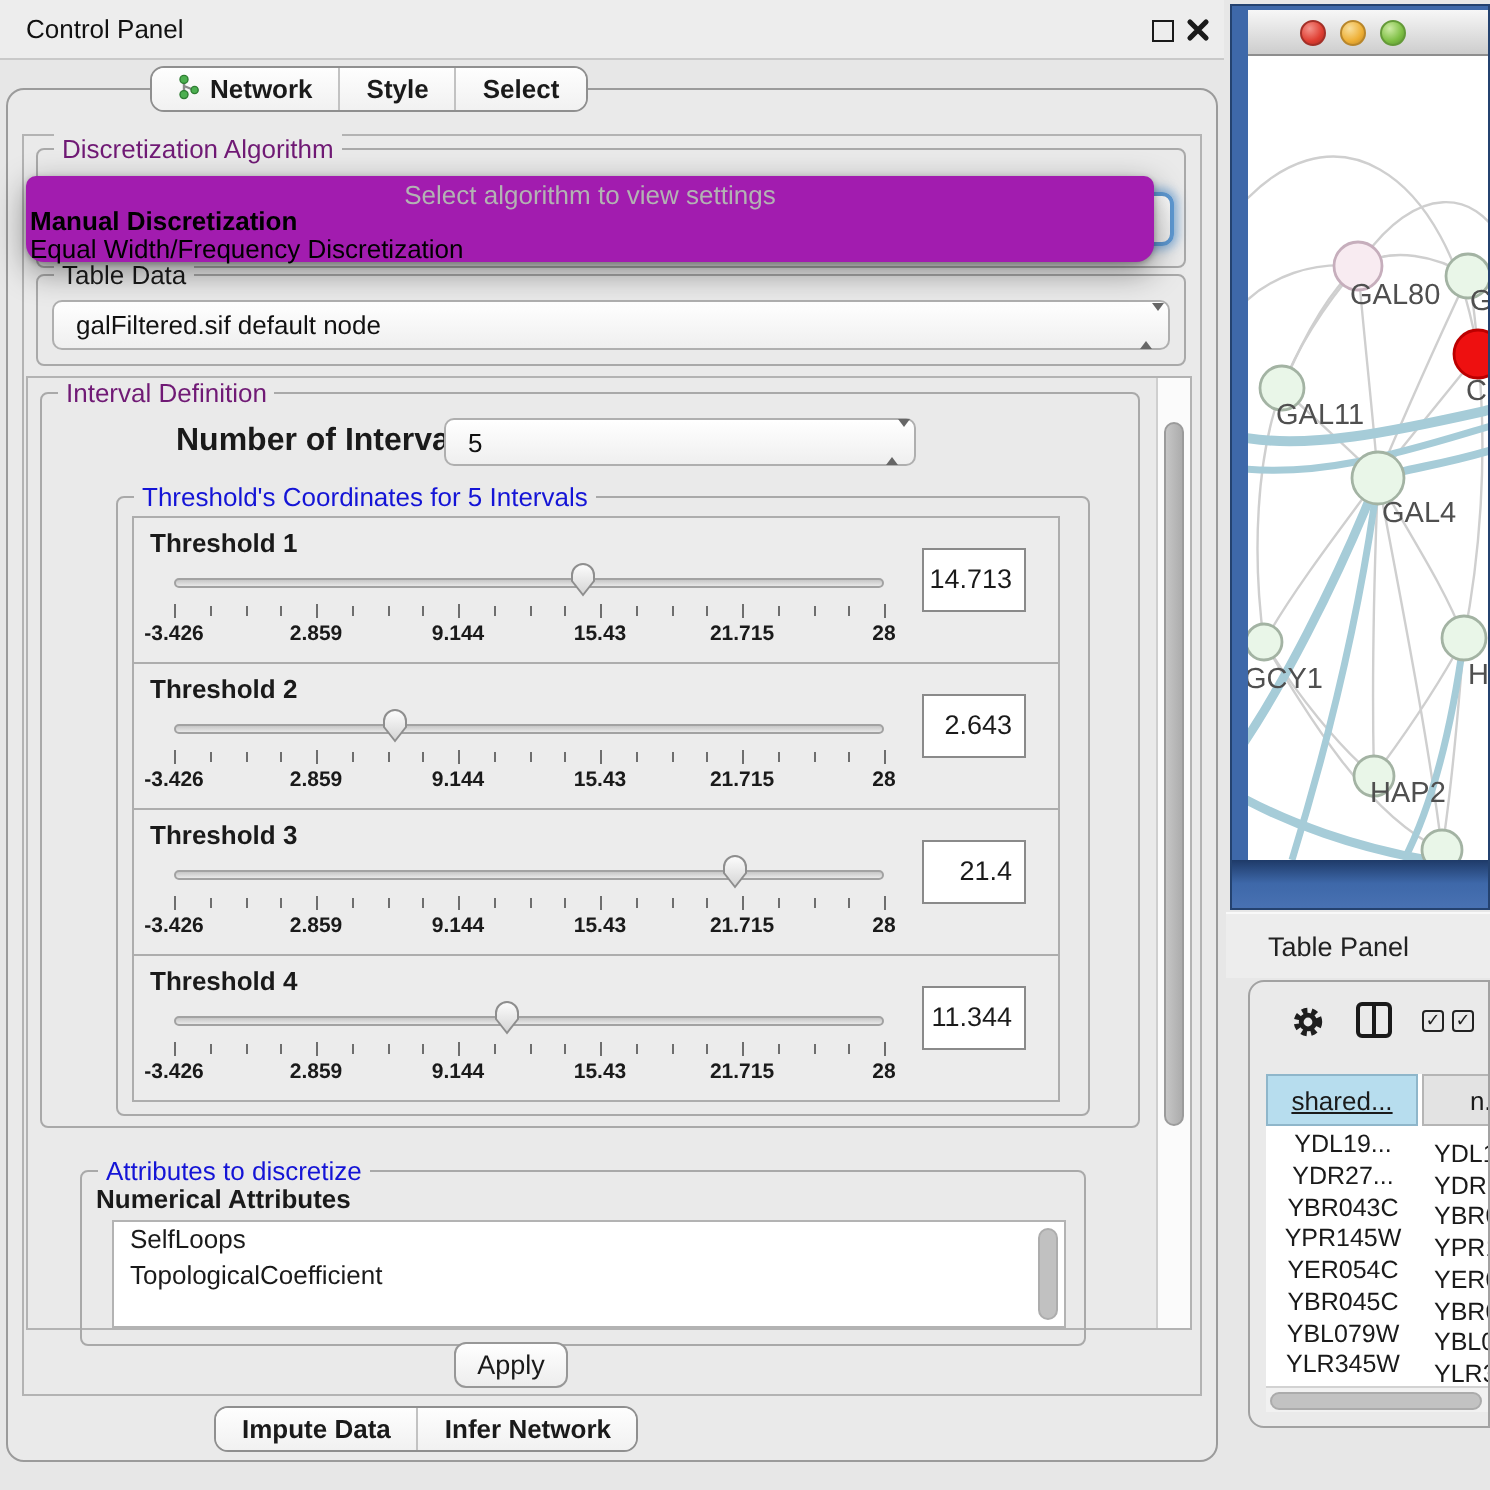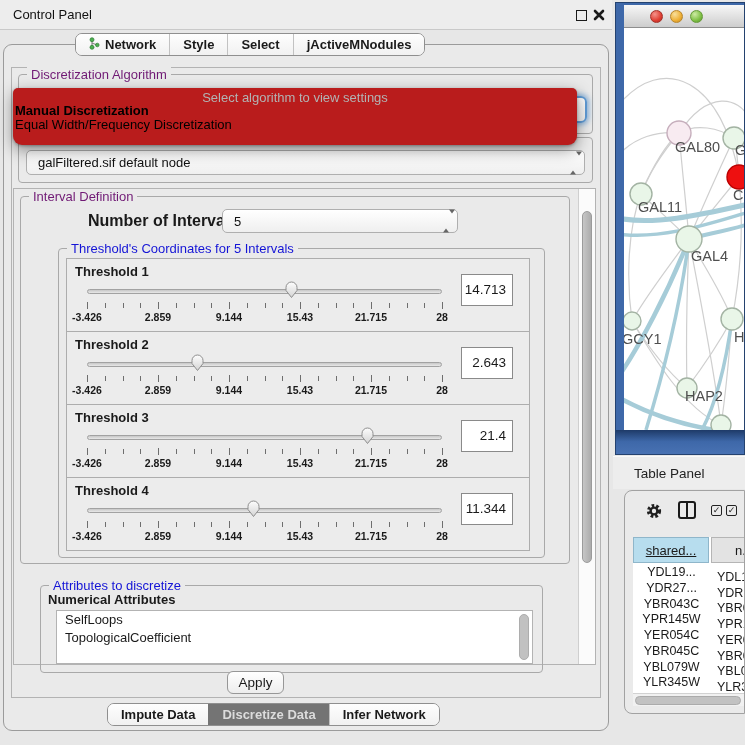--- a/index.html
+++ b/index.html
@@ -36,21 +36,21 @@
   .combo { position:absolute; background:linear-gradient(#FFFFFF,#EFEFEF); border:1px solid #AFAFAF; border-radius:5px;
     font-size:13px; color:#111; display:flex; align-items:center; padding-left:11px; box-shadow:inset 0 1px 0 #fff; }
   .combo .arrows { position:absolute; right:7px; top:50%; transform:translateY(-50%); width:7px; }
   .combo .arrows .up { width:0; height:0; border-left:3.5px solid transparent; border-right:3.5px solid transparent; border-bottom:4px solid #666; margin-bottom:2px; }
   .combo .arrows .dn { width:0; height:0; border-left:3.5px solid transparent; border-right:3.5px solid transparent; border-top:4px solid #666; }
 
   #algo-combo-focus { left:26px; top:96px; width:561px; height:27px; border:2px solid #5F9BD5; border-radius:6px;
     background:linear-gradient(#FFFFFF,#EFEFEF); box-shadow:0 0 5px 2px rgba(95,155,213,.65); z-index:10; }
 
   
-  #algo-popup { left:13px; top:88px; width:564px; height:57px; background:#b91c1c; z-index:40;
+  #algo-popup { left:13px; top:88px; width:564px; height:43px; background:#a21caf; z-index:40;
     border-radius:5px 5px 9px 9px; box-shadow:0 5px 16px rgba(0,0,0,.42), 0 1px 3px rgba(0,0,0,.28); }
   #algo-popup .prompt { margin-top:3px; text-align:center; color:#B3B3B3; font-size:13px; height:13px; line-height:13px; }
   #algo-popup .opt { font-size:13px; line-height:13.5px; padding-left:2px; color:#000; }
   #algo-popup .opt.first { font-weight:bold; }
 
   
   #scrollpane { left:13px; top:188px; width:583px; height:477px; border:1px solid #B3B3B3; background:#EAEAEA; overflow:hidden; }
   #v-scrollbar { left:578px; top:189px; width:17px; height:475px; background:#FBFBFB; border-left:1px solid #CFCFCF; z-index:5; }
   #v-thumb { position:absolute; left:3px; top:22px; width:10px; height:352px; border-radius:5px;
     background:linear-gradient(90deg,#C6C6C6,#ACACAC); border:1px solid #9B9B9B; }
@@ -147,23 +147,20 @@
           <circle cx="3" cy="10.3" r="2" fill="#4CAF50" stroke="#2E7D32" stroke-width="0.7"></circle>
           <circle cx="8.3" cy="8" r="1.8" fill="#4CAF50" stroke="#2E7D32" stroke-width="0.7"></circle>
         </svg></span>
       <span>Network</span>
     </div>
     <div class="tab">
       <span>Style</span>
     </div>
     <div class="tab">
       <span>Select</span>
-    </div>
-    <div class="tab">
-      <span>jActiveMNodules</span>
     </div>
   </div>
 
 <div class="group" id="discret-group" style="left:18px; top:74px; width:575px; height:60px;">
   <span class="group-title t-green">Discretization Algorithm</span>
 </div>
 <div class="abs" id="algo-combo-focus"></div>
 <div class="abs" id="algo-popup">
   <div class="prompt">Select algorithm to view settings</div>
   <div id="algo-options">
@@ -374,23 +371,20 @@
 
 <div class="abs" id="v-scrollbar">
   <div id="v-thumb"></div>
 </div>
 
 <div class="abs" id="apply-btn">Apply</div>
 
 <div class="abs seg" id="bottom-tabs">
     <div class="tab">
       <span>Impute Data</span>
-    </div>
-    <div class="tab selected">
-      <span>Discretize Data</span>
     </div>
     <div class="tab">
       <span>Infer Network</span>
     </div>
   </div>
 
 <div class="abs" id="net-window">
   <div id="net-titlebar">
     <span class="light" id="light-red"></span>
     <span class="light" id="light-yellow"></span>

